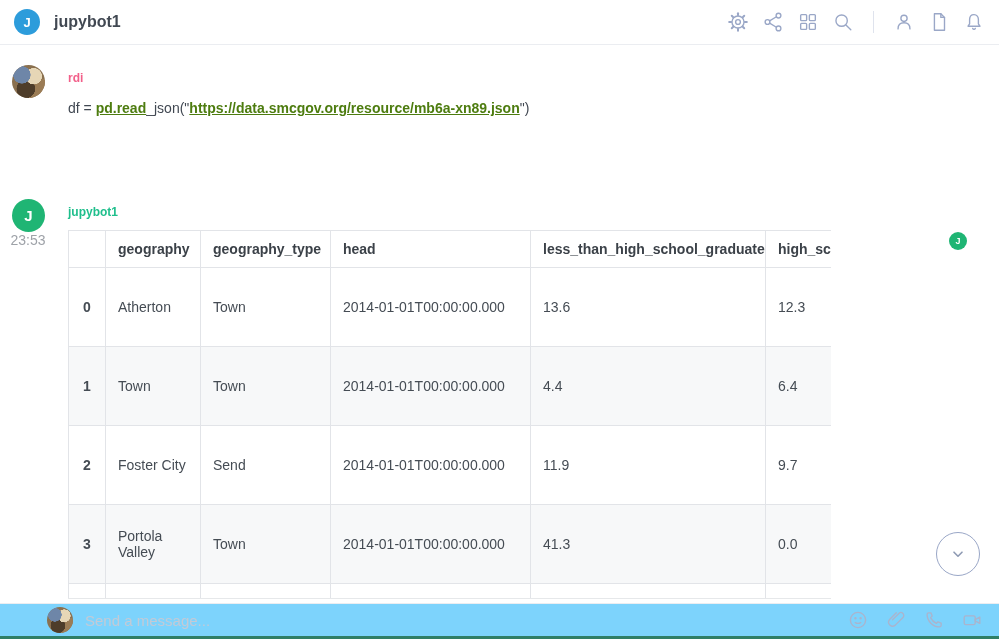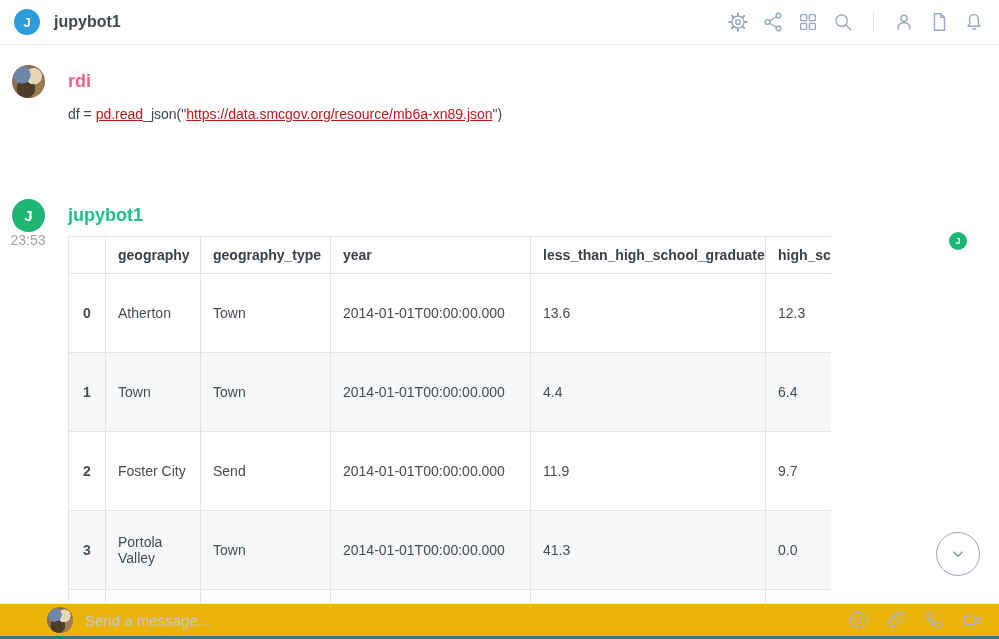--- a/index.html
+++ b/index.html
@@ -25,23 +25,23 @@
   .msg-avatar { position:absolute; left:12px; top:0; width:33px; height:33px; border-radius:50%; overflow:hidden; }
   .avatar-photo { width:100%; height:100%;
     background:
       radial-gradient(circle at 30% 30%, #6e86a8 0 26%, rgba(0,0,0,0) 27%),
       radial-gradient(circle at 66% 34%, #e6d6b6 0 26%, rgba(0,0,0,0) 27%),
       radial-gradient(circle at 42% 72%, #4e3d2a 0 30%, rgba(0,0,0,0) 31%),
       radial-gradient(circle at 75% 75%, #9b7c55 0 35%, rgba(0,0,0,0) 36%),
       #8a704f; }
   .avatar-letter { width:100%; height:100%; display:flex; align-items:center; justify-content:center;
     color:#fff; font-size:15px; font-weight:bold; }
-  .msg-user { margin-left:68px; padding-top:6px; font-size:18px; font-weight:bold; cursor:pointer; display:inline-block; }
+  .msg-user { margin-left:68px; padding-top:6px; font-size:12px; font-weight:bold; cursor:pointer; display:inline-block; }
   .msg-lines { margin-left:68px; margin-top:11px; font-size:14px; color:#414852; line-height:22px; }
-  .msg-lines a { color:#b91c1c; text-decoration:underline; cursor:pointer; }
+  .msg-lines a { color:#4d7c0f; text-decoration:underline; cursor:pointer;font-weight:bold; }
   .msg-time { position:absolute; left:0; top:33px; width:56px; text-align:center;
     font-size:14px; color:#9ea2a8; }
 
   
   .table-clip { margin-left:68px; margin-top:10px; width:763px; height:369px; overflow:hidden;
     border-bottom:1px solid #e6e8ea; }
   table.df { border-collapse:collapse; table-layout:fixed; width:867px; font-size:14px; color:#454c54; }
   table.df th, table.df td { border:1px solid #e2e4e8; padding:8px 12px; text-align:left; vertical-align:middle; background:#fff; }
   table.df thead th { height:37px; font-weight:bold; color:#3b4148; }
   table.df tbody td { height:79px; }
@@ -50,21 +50,21 @@
   .c0{width:37px}.c1{width:95px}.c2{width:130px}.c3{width:200px}.c4{width:235px}.c5{width:170px}
 
   
   .mini-badge { position:absolute; left:949px; top:186px; width:18px; height:18px; border-radius:50%;
     display:flex; align-items:center; justify-content:center; color:#fff; font-size:9px; font-weight:bold; cursor:pointer; }
   .jump-btn { position:absolute; left:936px; top:486px; width:44px; height:44px; border-radius:50%;
     background:#fff; border:1px solid #9aa7c7; display:flex; align-items:center; justify-content:center; cursor:pointer; }
   .jump-btn svg { stroke:#8e9ab3; fill:none; stroke-width:1.6; stroke-linecap:round; stroke-linejoin:round; }
 
   
-  .composer { position:absolute; left:0; right:0; bottom:3px; height:33px; background:#eab308;
+  .composer { position:absolute; left:0; right:0; bottom:3px; height:33px; background:#7dd3fc;
     border-top:1px solid #ebedf1; display:flex; align-items:center; }
   .c-avatar { width:26px; height:26px; border-radius:50%; overflow:hidden; margin-left:47px; flex:none; }
   .c-input { flex:1; border:none; outline:none; margin-left:12px; font-size:15px; color:#414852;
     font-family:"Liberation Sans", sans-serif; background:transparent; }
   .c-input::placeholder { color:#c3cad6; }
   .c-icons { display:flex; align-items:center; gap:12px; padding-right:14px; }
   .c-icons .icon-btn svg { stroke:#aab4cd; }
 
   .bottom-strip { position:absolute; left:0; right:0; bottom:0; height:3px; background:#2f7e66; }
 </style>
@@ -166,21 +166,21 @@
               <col class="c2">
               <col class="c3">
               <col class="c4">
               <col class="c5">
             </colgroup>
           <thead>
               <tr id="dfHead">
                 <th class="idx"></th>
                 <th>geography</th>
                 <th>geography_type</th>
-                <th>year</th>
+                <th>head</th>
                 <th>less_than_high_school_graduate</th>
                 <th>high_sc</th>
               </tr>
             </thead>
           <tbody id="dfBody">
               <tr>
                 <td class="idx">0</td>
                 <td>Atherton</td>
                 <td>Town</td>
                 <td>2014-01-01T00:00:00.000</td>

